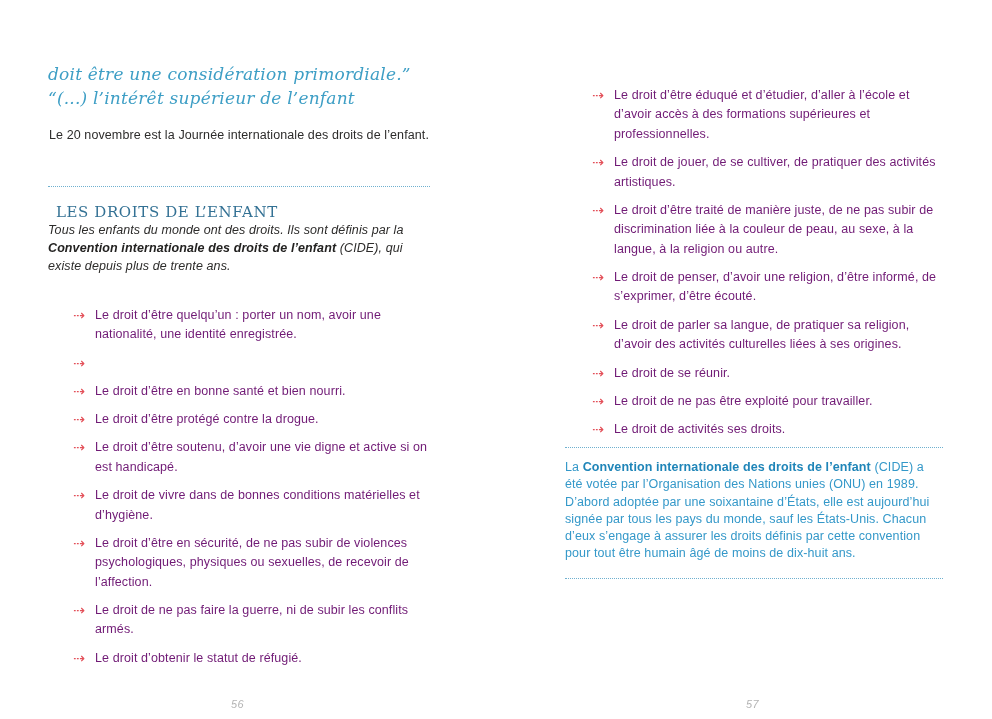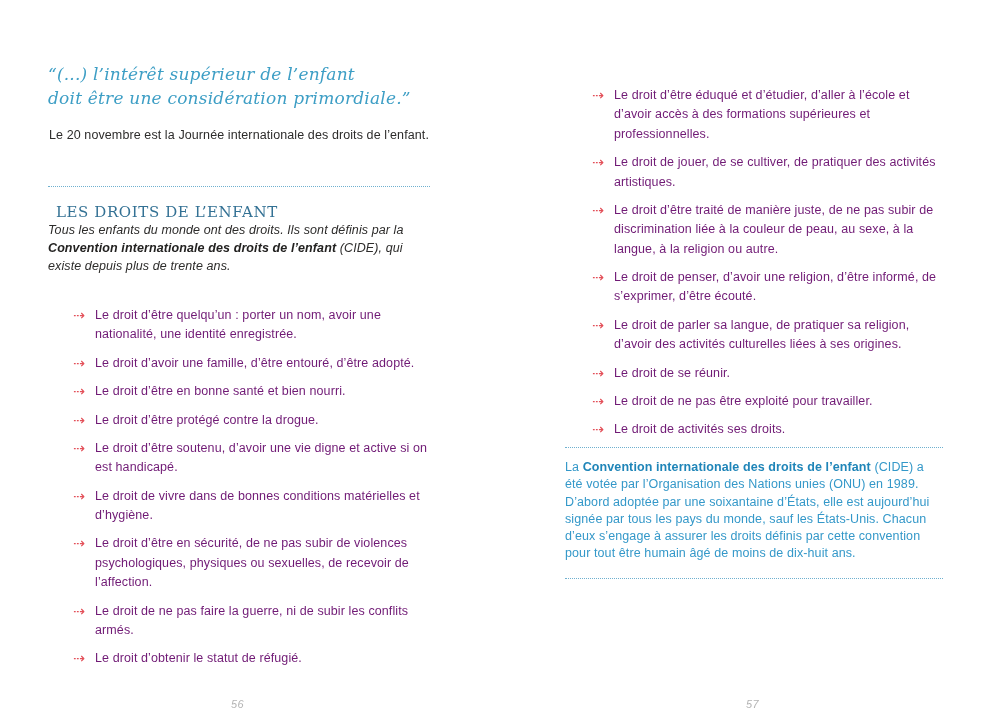--- a/index.html
+++ b/index.html
@@ -67,40 +67,39 @@
     position:absolute;top:698px;font-size:11px;color:#b3b3b3;letter-spacing:.5px;font-style:italic;
   }
   .pagenum-left{left:231px;}
   .pagenum-right{left:746px;}
 </style>
 </head>
 <body>
 
 <section class="page page-left">
   <div class="quote">
+    <div>doit être une considération primordiale.”</div>
     <div>“(...) l’intérêt supérieur de l’enfant</div>
-    <div>doit être une considération primordiale.”</div>
   </div>
 
   <p class="intro">Le 20 novembre est la Journée internationale des droits de l’enfant.</p>
 
   <hr class="dotted divider-left">
 
   <h2 class="heading">LES DROITS DE L’ENFANT</h2>
 
   <p class="lead"><span>Tous les enfants du monde ont des droits. Ils sont définis par la </span><b>Convention internationale des droits de l’enfant</b><span> (CIDE), qui existe depuis plus de trente ans.</span></p>
 
   <div class="rights rights-left">
       <div class="right-item">
         <span class="arrow">⇢</span>
         <span class="right-text">Le droit d’être quelqu’un : porter un nom, avoir une nationalité, une identité enregistrée.</span>
       </div>
       <div class="right-item">
         <span class="arrow">⇢</span>
-        <span class="right-text">Le droit d’avoir une famille, d’être entouré, d’être adopté.</span>
       </div>
       <div class="right-item">
         <span class="arrow">⇢</span>
         <span class="right-text">Le droit d’être en bonne santé et bien nourri.</span>
       </div>
       <div class="right-item">
         <span class="arrow">⇢</span>
         <span class="right-text">Le droit d’être protégé contre la drogue.</span>
       </div>
       <div class="right-item">

